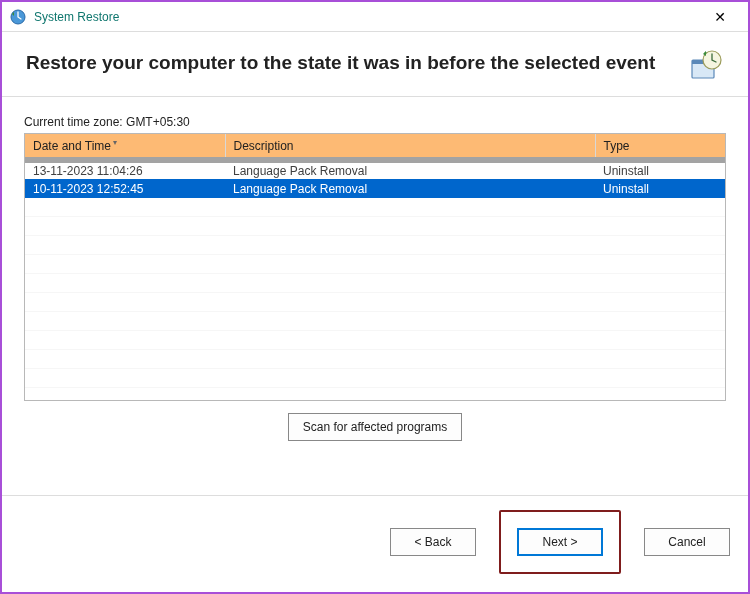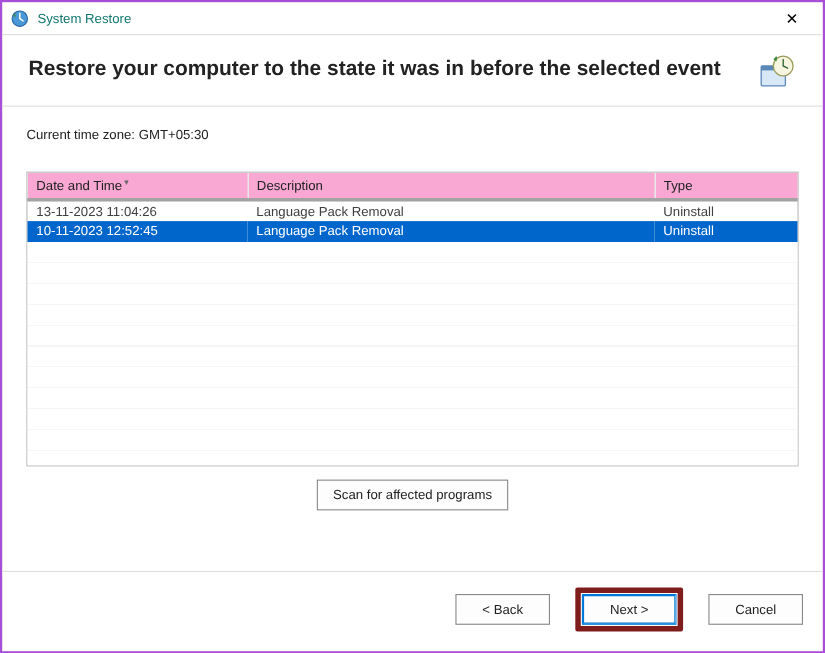--- a/index.html
+++ b/index.html
@@ -5,37 +5,37 @@
     * { box-sizing: border-box; margin: 0; padding: 0; font-family: 'Segoe UI', Tahoma, sans-serif; }
     body { width: 750px; height: 594px; background: #fff; border: 2px solid #a84fd8; display: flex; flex-direction: column; }
     .titlebar { height: 30px; display: flex; align-items: center; padding: 0 8px; border-bottom: 1px solid #ddd; }
     .titlebar .title-icon { width: 16px; height: 16px; margin-right: 8px; }
     .titlebar .title { font-size: 12px; color: #0f766e; flex: 1; }
     .titlebar .close-btn { width: 40px; height: 28px; display: flex; align-items: center; justify-content: center; cursor: pointer; font-size: 14px; }
     .header-panel { padding: 16px 24px 12px 24px; display: flex; align-items: flex-start; border-bottom: 1px solid #ddd; }
     .header-panel .heading { font-size: 19px; font-weight: bold; color: #222; flex: 1; padding-top: 4px; }
     .header-panel .header-icon { width: 36px; height: 36px; }
     .content { flex: 1; padding: 18px 22px 12px 22px; display: flex; flex-direction: column; }
-    .tz { font-size: 12px; color: #222; margin-bottom: 27px; }
+    .tz { font-size: 12px; color: #222; margin-bottom: 4px; }
     .table-wrap { border: 1px solid #b8b8b8; height: 268px; display: flex; flex-direction: column; }
     table { width: 100%; border-collapse: collapse; }
-    thead th { text-align: left; font-weight: normal; font-size: 12px; padding: 4px 8px; border-right: 1px solid #d8d8d8; border-bottom: 3px solid #a3a3a3; background: #f9a8d4; color: #222; position: relative; }
+    thead th { text-align: left; font-weight: normal; font-size: 12px; padding: 4px 8px; border-right: 1px solid #d8d8d8; border-bottom: 6px solid #a3a3a3; background: #fdba74; color: #222; position: relative; }
     thead th:last-child { border-right: none; }
     .sort-indicator { font-size: 8px; vertical-align: super; margin-left: 2px; color: #666; }
     tbody tr { height: 19px; }
     tbody td { font-size: 12px; padding: 1px 8px; color: #404040; white-space: nowrap; }
     tbody tr.selected td { background: #0066cc; color: #fff; border-left: none; }
     .col-dt { width: 200px; }
     .col-desc { width: 370px; }
     .col-type { width: auto; }
     .scan-row { display: flex; justify-content: center; margin-top: 12px; }
     .btn { font-size: 12px; padding: 6px 14px; background: #fdfdfd; border: 1px solid #888; cursor: pointer; color: #222; }
     .footer { border-top: 1px solid #ddd; padding: 14px 18px 18px 18px; display: flex; justify-content: flex-end; gap: 23px; align-items: center; }
     .footer .btn { min-width: 86px; }
-    .highlight-wrap { border: 5px solid #7f1d1d; padding: 1px; border-radius: 2px; }
+    .highlight-wrap { border: 2px solid #7f1d1d; padding: 16px; border-radius: 2px; }
     .btn.default { border-color: #0078d7; box-shadow: inset 0 0 0 1px #0078d7; }
     .filler { flex: 1; }
     .empty-rows { flex: 1; background: repeating-linear-gradient(to bottom, #fff 0, #fff 18px, #f6f6f6 18px, #f6f6f6 19px); }
   </style>
 </head>
 <body>
 
 <div class="titlebar">
   <span class="title-icon">
     <svg viewBox="0 0 16 16">

